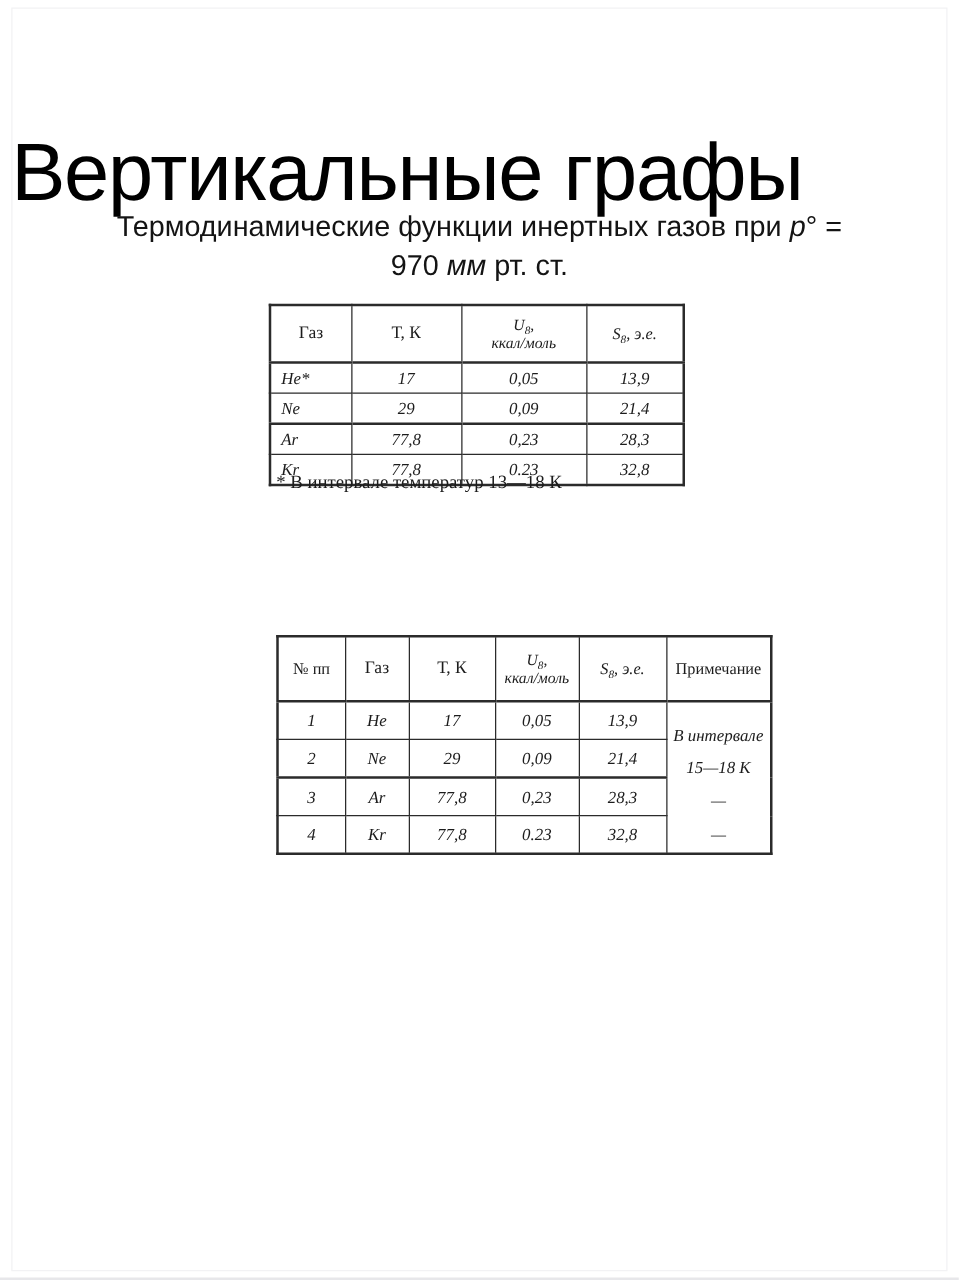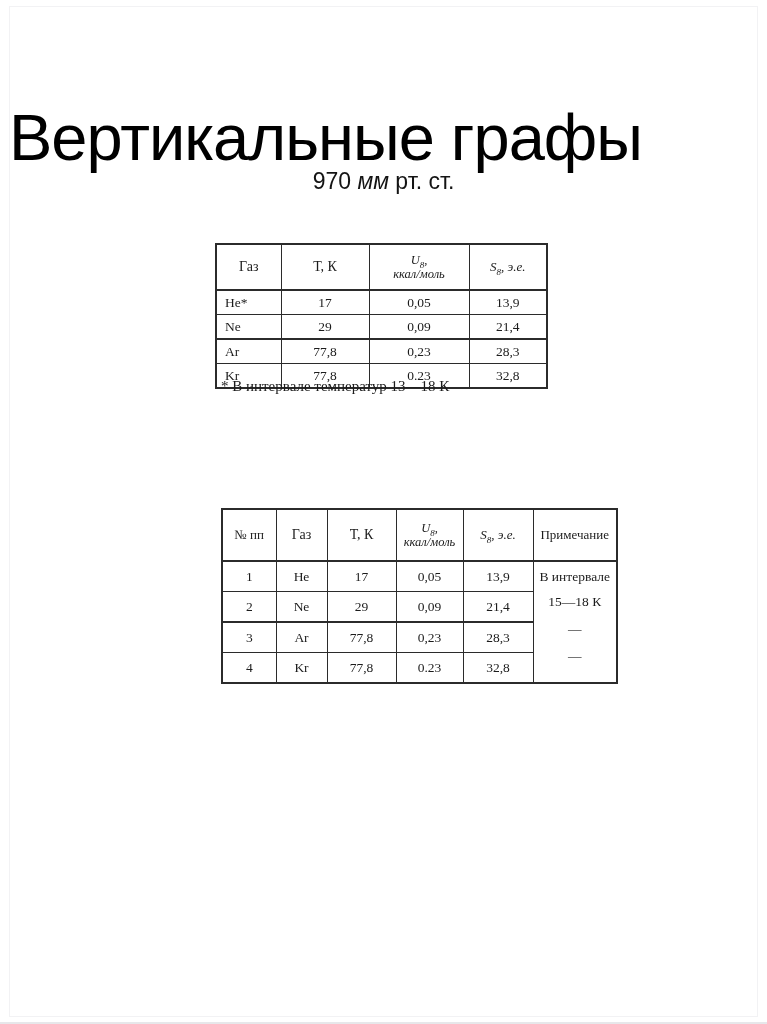--- a/index.html
+++ b/index.html
@@ -45,21 +45,21 @@
   table, .thermo-table{border:2px solid #2b2b2b;}
   th,td{border:1px solid #2b2b2b;overflow:hidden;margin-top:37px;}
   thead th{
     border-bottom:2px solid #2b2b2b;
     font-weight:normal;
     font-size:14px;
     text-align:center;
     vertical-align:middle;
   }
   tr.group-sep td{border-top:2px solid #2b2b2b;}
-  td{text-align:center;vertical-align:middle;}
+  td{text-align:center;vertical-align:middle;font-style:italic;}
 
   .t1{position:absolute;left:215px;top:243px;}
   .t1 thead th{height:42px;}
   .t1 td{height:21px;font-size:13.5px;}
   .t1 td.gas{text-align:left;padding-left:8px;}
 
   .t2{position:absolute;left:221px;top:508px;}
   .t2 thead th{height:48px;}
   .t2 td{height:27px;font-size:13.5px;}
 
@@ -68,31 +68,32 @@
   sub{font-size:9px;line-height:0;}
 
   .footnote{
     position:absolute;left:221px;top:378px;
     font-family:"Liberation Serif","DejaVu Serif",serif;
     font-size:15px;color:#1c1c1c;
   }
 
   .notecell{vertical-align:top;padding:0;font-size:13px;}
   .nline{height:27px;line-height:26px;}
-  .nline.first{padding-top:2px;height:25px;}
+  .nline.first{padding-top:14px;height:25px;}
 </style>
 </head>
 <body>
 
 <div class="frame"></div>
 <div class="bottom-edge"></div>
 
 <h1 class="title">Вертикальные графы</h1>
 
 <div class="caption caption-top">
+  <div><span>Термодинамические функции инертных газов при </span><span class="it">p</span><span>° =</span></div>
   <div><span>970 </span><span class="it">мм</span><span> рт. ст.</span></div>
 </div>
 
 <table class="t1 thermo-table">
   <colgroup>
       <col style="width:65px">
       <col style="width:88px">
       <col style="width:100px">
       <col style="width:78px">
     </colgroup>

